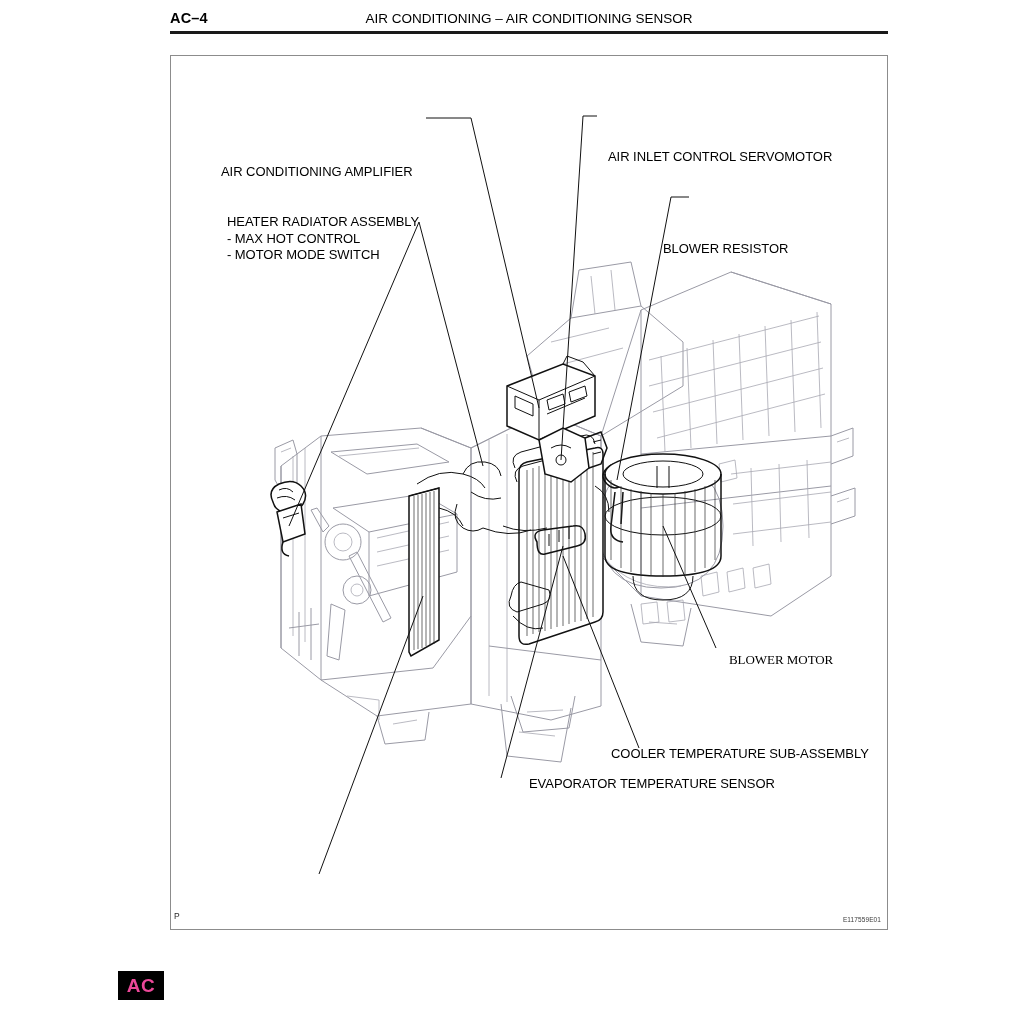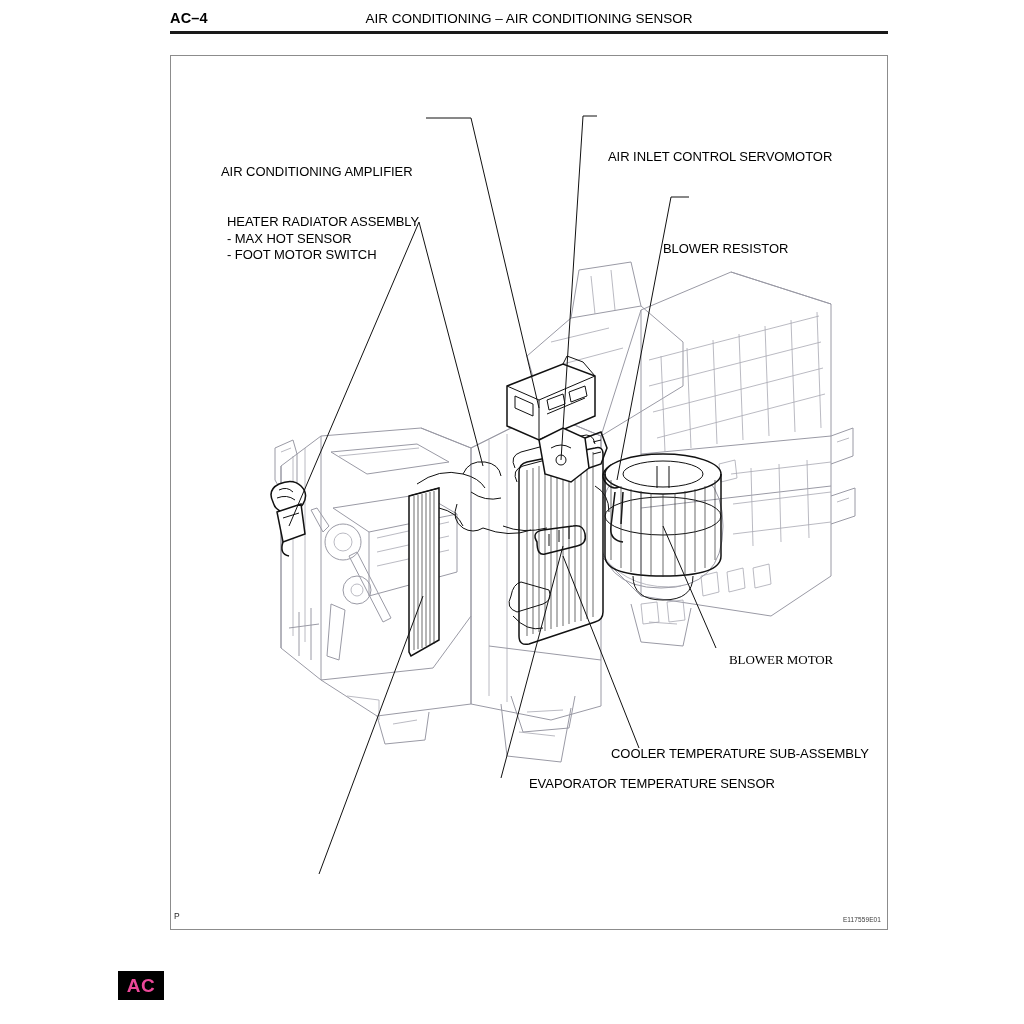--- a/index.html
+++ b/index.html
@@ -379,22 +379,22 @@
     </svg>
 
     <div class="label" style="left:50px; top:108px;">AIR CONDITIONING AMPLIFIER</div>
 
     <div class="label" style="left:428px; top:93px;margin-left:9px;">AIR INLET CONTROL SERVOMOTOR</div>
 
     <div class="label" style="left:492px; top:185px;">BLOWER RESISTOR</div>
 
     <div class="label" style="left:14px; top:158px;margin-left:42px;">
       <div>HEATER RADIATOR ASSEMBLY</div>
-      <div>- MAX HOT SENSOR</div>
-      <div>- FOOT MOTOR SWITCH</div>
+      <div>- MAX HOT CONTROL</div>
+      <div>- MOTOR MODE SWITCH</div>
     </div>
 
     <div class="label" style="left:558px; top:596px;font-family:Liberation Serif, serif;">BLOWER MOTOR</div>
 
     <div class="label" style="left:440px; top:690px;">COOLER TEMPERATURE SUB-ASSEMBLY</div>
 
     <div class="label" style="left:318px; top:720px;margin-left:40px;">EVAPORATOR TEMPERATURE SENSOR</div>
 
 
     <div id="p-marker">P</div>

